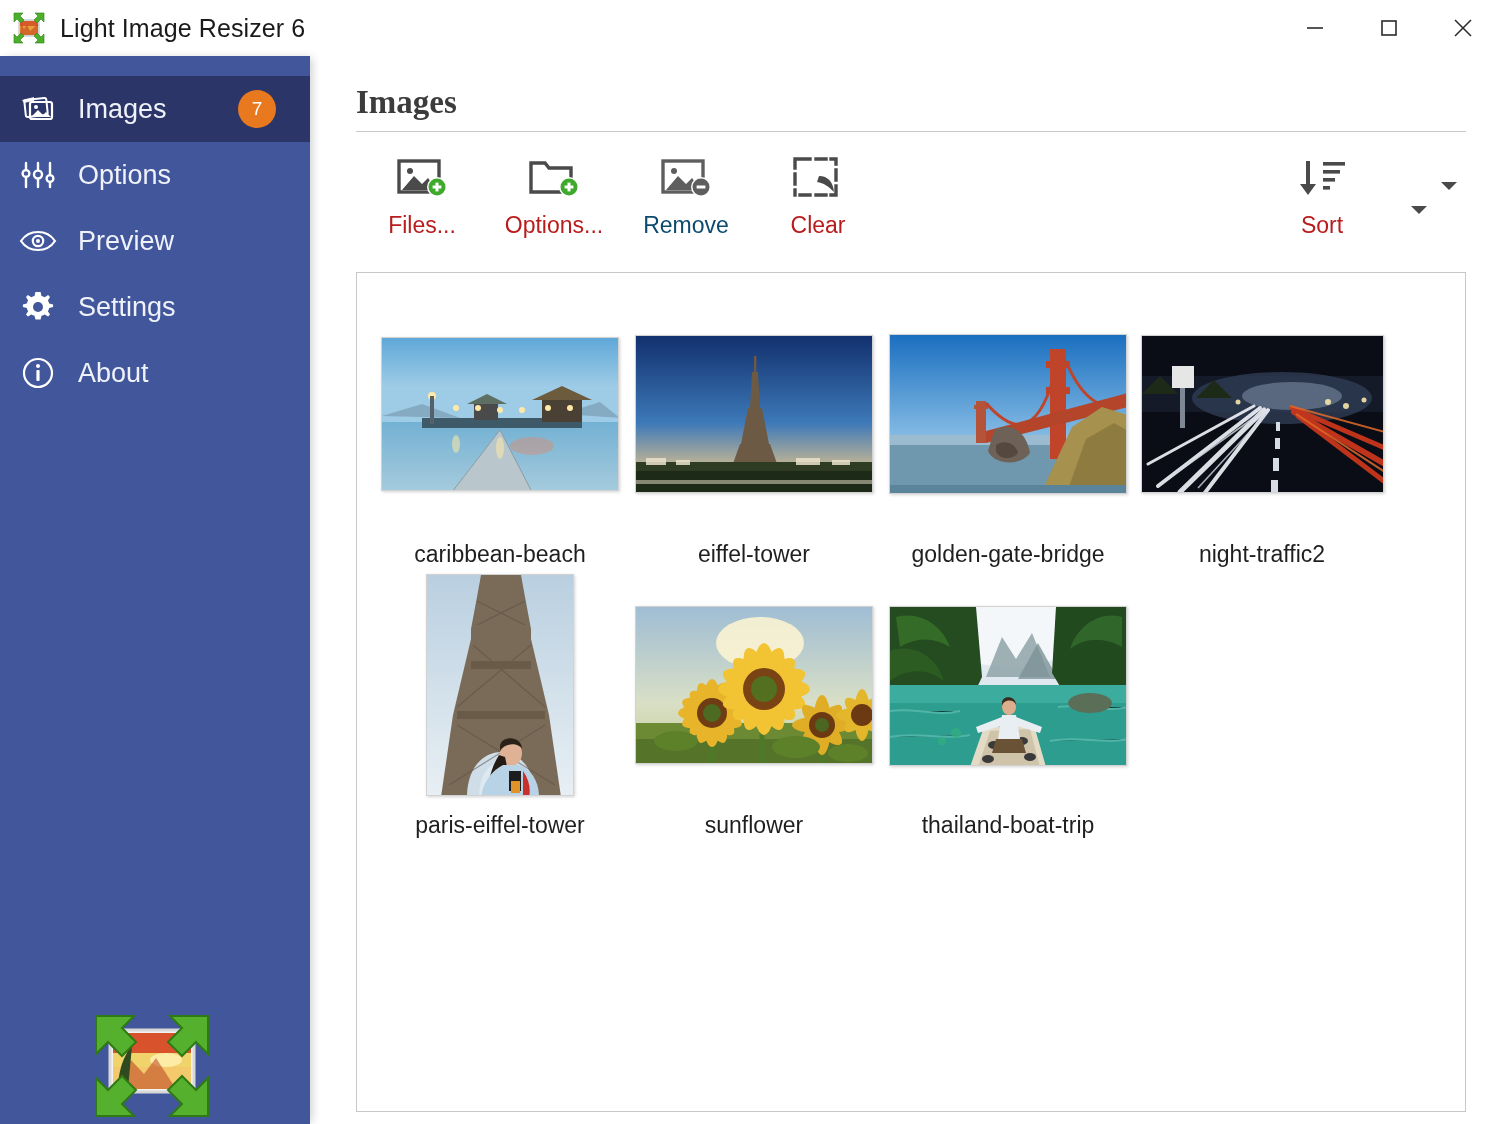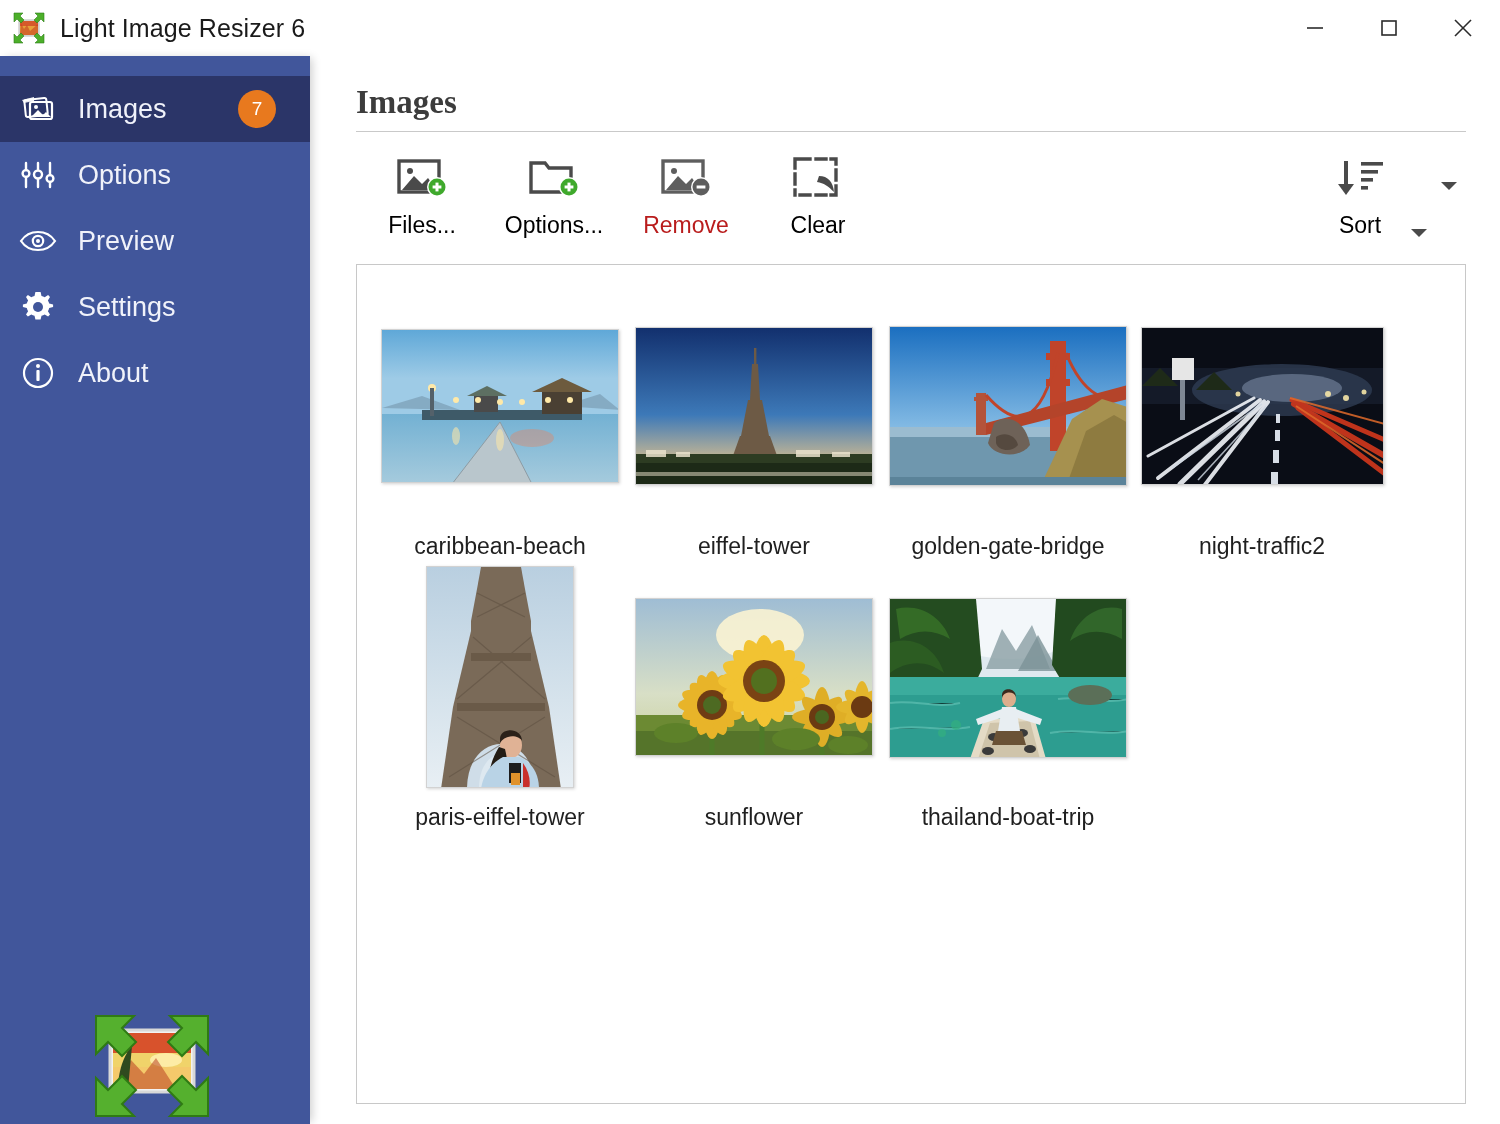--- a/index.html
+++ b/index.html
@@ -128,36 +128,36 @@
     align-items: center;
     padding-top: 6px;
     cursor: default;
   }
   .tb-btn .tb-ico {
     height: 54px; display: flex; align-items: center; justify-content: center;
   }
   .tb-btn .tb-lbl {
     margin-top: 6px;
     font-size: 23px;
-    color: #000000;
+    color: #b91c1c;
     white-space: nowrap;
   }
-  .tb-btn.disabled .tb-lbl { color: #b91c1c; }
+  .tb-btn.disabled .tb-lbl { color: #0c4a6e; }
   .tb-split {
-    display: flex; align-items: flex-end;
+    display: flex; align-items: center; gap: 38px;
   }
   .tb-caret {
     padding-top: 32px;
     margin-left: 2px;
     margin-right: 6px;
   }
 
   
   .list-panel {
-    margin-top: 12px;
+    margin-top: 20px;
     margin-right: 34px;
     height: 840px;
     border: 1px solid #c8c8c8;
     background: #ffffff;
     overflow: hidden;
     position: relative;
   }
   .thumb-grid {
     padding: 36px 0 0 16px;
     display: flex; flex-wrap: wrap;

